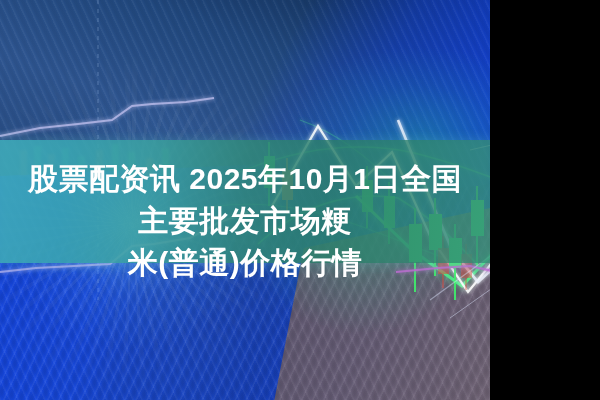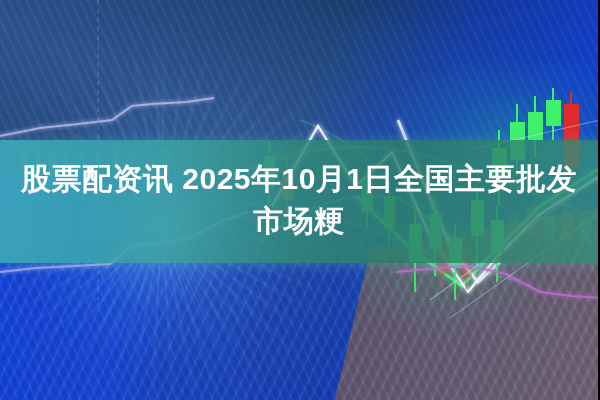--- a/index.html
+++ b/index.html
@@ -2,21 +2,21 @@
 <html><head>
 <meta charset="utf-8">
 <style>
   html, body {
     margin: 0;
     padding: 0;
     background: #000;
   }
   #stage {
     position: relative;
-    width: 598px;
+    width: 490px;
     height: 400px;
     overflow: hidden;
     font-family: "Liberation Sans", "DejaVu Sans", sans-serif;
   }
 
   
   .layer {
     position: absolute;
     inset: 0;
     pointer-events: none;
@@ -320,15 +320,16 @@
       <line x1="450" y1="318" x2="600" y2="212" stroke-width="1"></line>
       <line x1="470" y1="150" x2="600" y2="120" stroke-width="1"></line>
     </g>
   </svg>
 
   <div class="bg-band-soft"></div>
   <div class="bg-band"></div>
 
   <div class="headline">
     <span class="l1">股票配资讯 2025年10月1日全国主要批发市场粳</span>
+    <span class="l2">米(普通)价格行情</span>
   </div>
 
 </div>
 
 </body></html>

